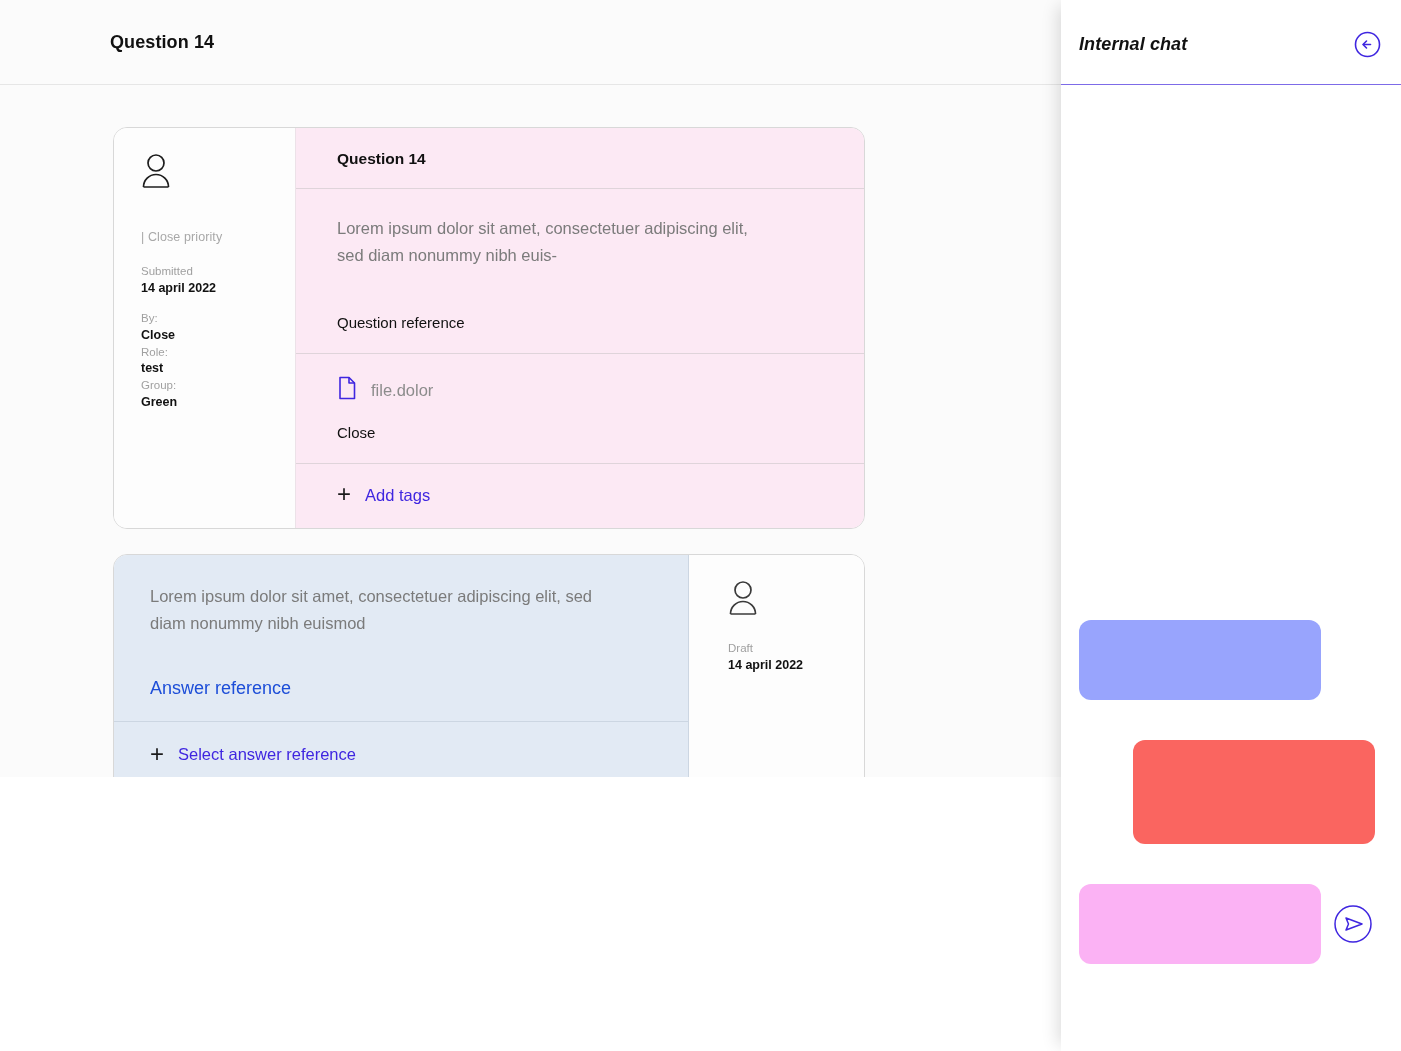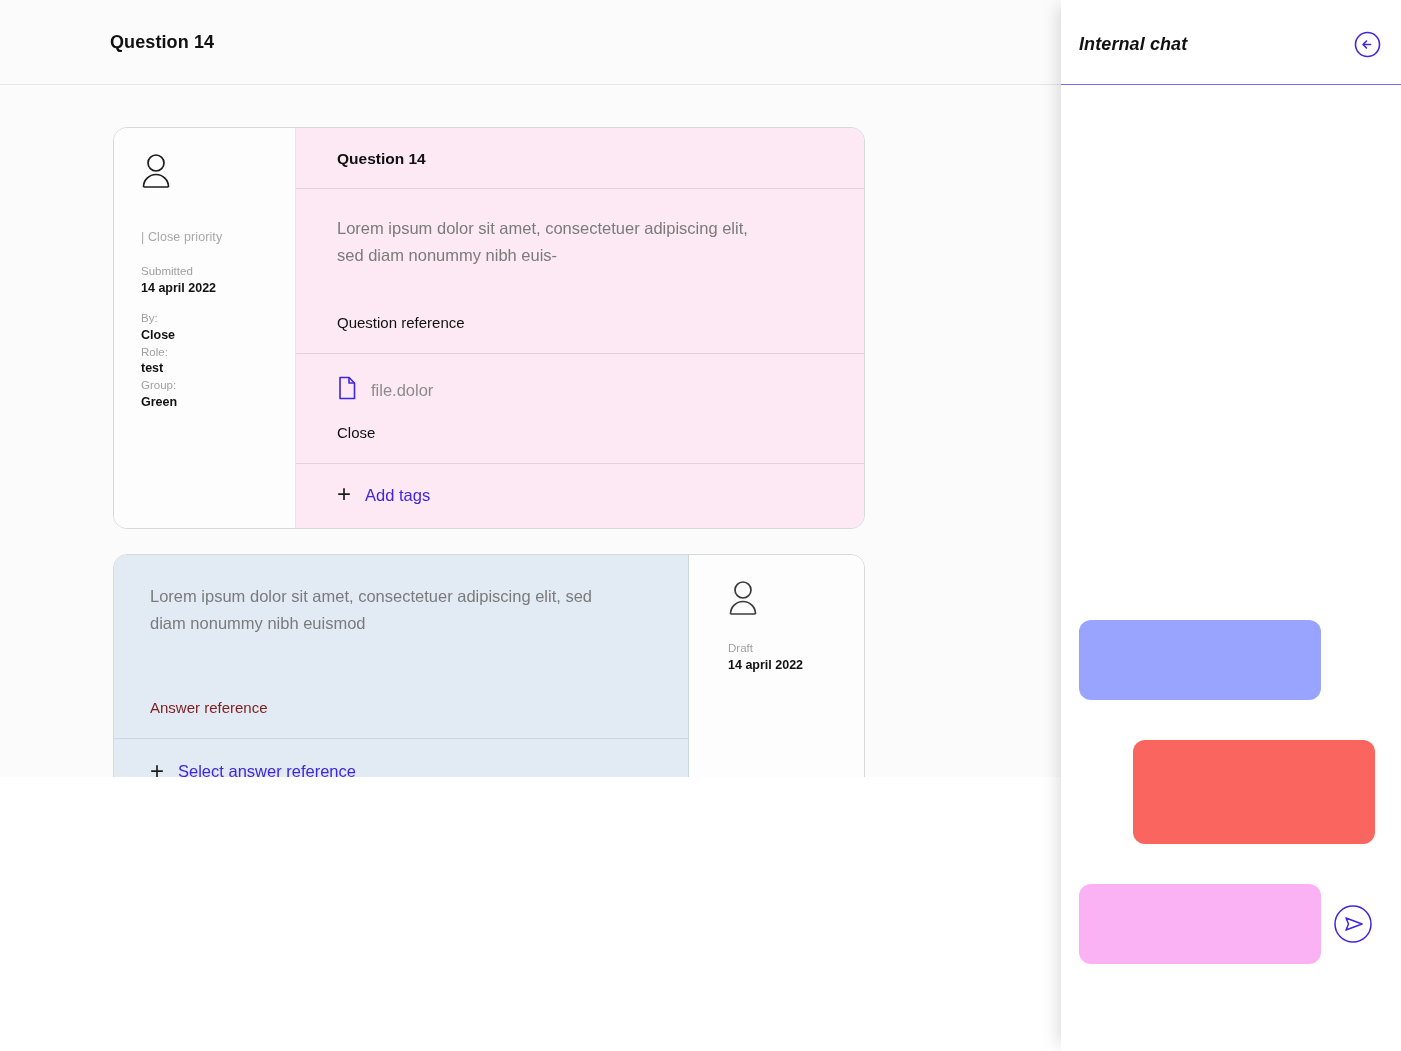--- a/index.html
+++ b/index.html
@@ -203,23 +203,23 @@
     padding: 28px 0 22px 36px;
     border-bottom: 1px solid #ccd6e2;
   }
   .a-text {
     font-size: 16.5px;
     color: #7b7b7b;
     line-height: 1.62;
     max-width: 450px;
   }
   .a-ref-label {
-    font-size: 15px;
-    color: #7f1d1d;
-    margin-top: 62px;
+    font-size: 18px;
+    color: #1d4ed8;
+    margin-top: 41px;
   }
 
   .a-select-row {
     flex: 1;
     padding: 22px 0 0 36px;
   }
 
   .a-meta {
     width: 175px;
     min-width: 175px;

